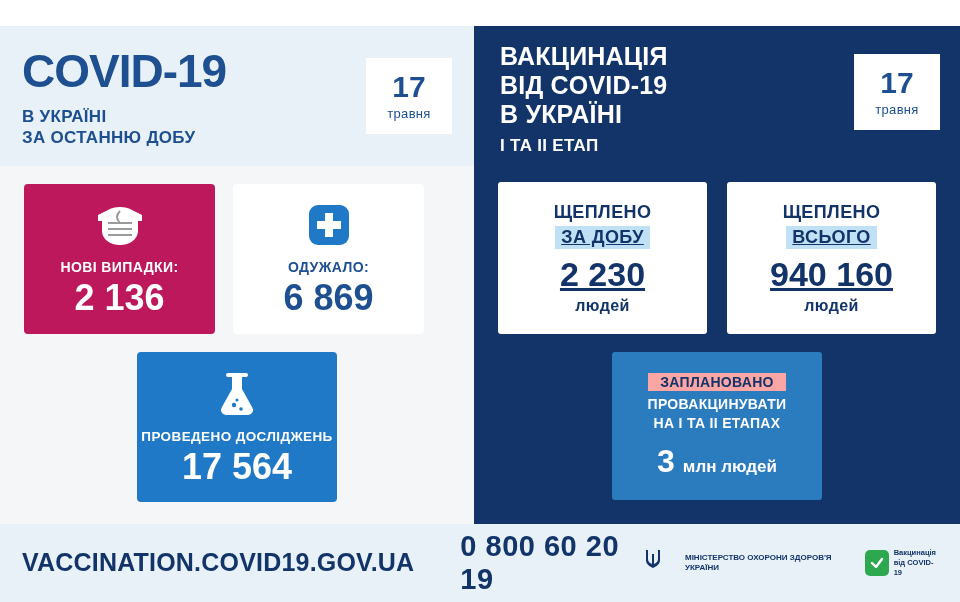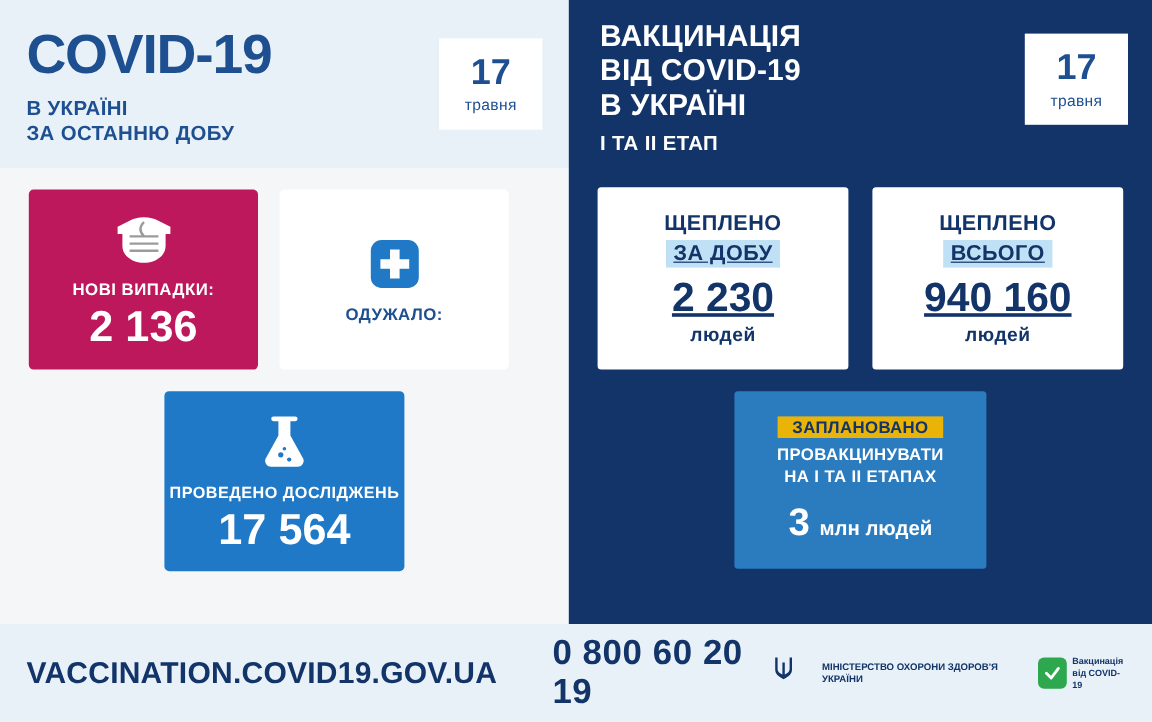--- a/index.html
+++ b/index.html
@@ -13,20 +13,21 @@
     position: relative;
     width: 960px; height: 602px;
     display: flex;
     flex-direction: column;
   }
 
   
   .top {
     display: flex;
     height: 520px;
+    margin-top: 26px;
   }
 
   
   .left {
     width: 474px;
     background: #f4f6f8;
     display: flex;
     flex-direction: column;
   }
   .left-header {
@@ -206,21 +207,21 @@
     margin: 18px auto 0 auto;
     display: flex;
     flex-direction: column;
     align-items: center;
     justify-content: center;
     color: #ffffff;
     border-radius: 3px;
   }
   .plan-l1 {
     font-size: 14px; font-weight: bold;
-    background: #eab308; color: #123469;
+    background: #fca5a5; color: #123469;
     padding: 1px 12px;
     letter-spacing: 0.3px;
   }
   .plan-l2 {
     font-size: 14px; font-weight: bold; margin-top: 5px;
     letter-spacing: 0.3px;
     text-align: right;
   }
   .plan-l3 {
     font-size: 14px; font-weight: bold; margin-top: 3px;
@@ -326,20 +327,21 @@
           </div>
 
           <div class="card card-recovered">
             <span class="icon-cross">
               <svg width="48" height="48" viewBox="0 0 48 48">
                 <rect x="4" y="4" width="40" height="40" rx="9" fill="#2079c6"></rect>
                 <path d="M20 12 h8 v8 h8 v8 h-8 v8 h-8 v-8 h-8 v-8 h8 z" fill="#ffffff"></path>
               </svg>
             </span>
             <div class="card-label">ОДУЖАЛО:</div>
+            <div class="card-value">6 869</div>
           </div>
 
         </div>
 
         <div class="card card-tests">
           <span class="icon-flask">
             <svg width="46" height="50" viewBox="0 0 46 50">
               <path d="M18 6 h10 v14 l10 18 a5 5 0 0 1 -4 8 h-22 a5 5 0 0 1 -4 -8 l10 -18 z" fill="#ffffff"></path>
               <path d="M14 6 h18" stroke="#ffffff" stroke-width="4" stroke-linecap="round"></path>
               <circle cx="20" cy="36" r="2.2" fill="#2079c6"></circle>

